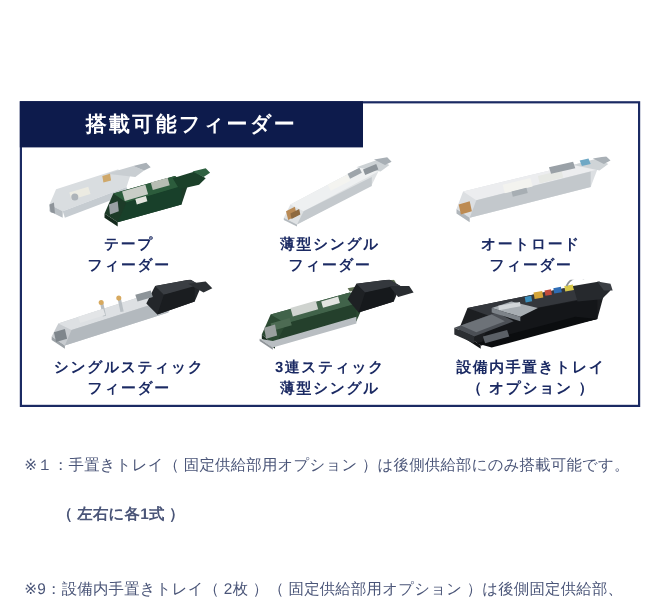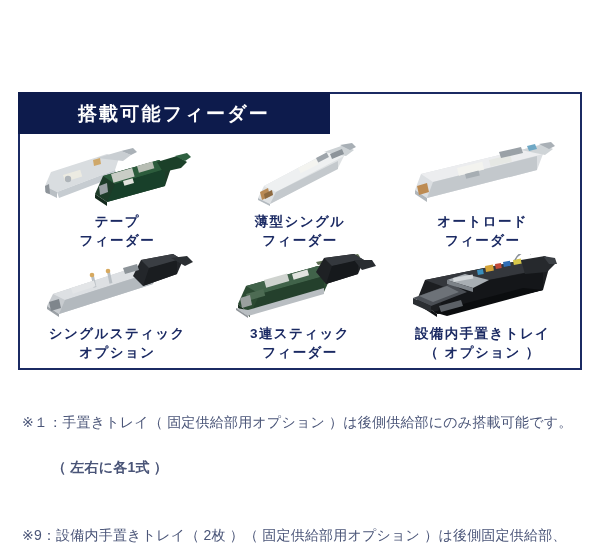--- a/index.html
+++ b/index.html
@@ -213,21 +213,21 @@
             <rect x="70" y="18" width="3" height="12" transform="rotate(-12 70 18)" fill="#b9bfc4"></rect>
             <circle cx="55" cy="21" r="2.3" fill="#d7a95f"></circle>
             <circle cx="71" cy="17" r="2.3" fill="#d7a95f"></circle>
             <rect x="34" y="34" width="24" height="6" transform="rotate(-18 34 34)" fill="#e3e5e7"></rect>
             <polygon points="86,14 100,10 102,16 88,20" fill="#8d9499"></polygon>
             <polygon points="12,48 22,45 24,54 14,57" fill="#7f868c"></polygon>
           </g>
         </svg>
       </div>
       <div class="feeder-label">シングルスティック
-オプション</div>
+フィーダー</div>
     </div>
 
     <div class="feeder-item">
       <div class="feeder-photo">
         <svg width="160" height="66" viewBox="0 0 160 66">
           <g>
 
             <polygon points="96,8 138,0 140,3 98,11" fill="#5d6e52"></polygon>
             <polygon points="94,13 136,4 138,7 96,16" fill="#6c7d5f"></polygon>
             <polygon points="92,18 134,9 136,12 94,21" fill="#58684e"></polygon>
@@ -246,21 +246,21 @@
             <polygon points="134,6 152,6 156,12 142,16" fill="#292d31"></polygon>
 
             <rect x="44" y="26" width="24" height="8" transform="rotate(-16 44 26)" fill="#cfd3cf"></rect>
             <rect x="72" y="20" width="16" height="6" transform="rotate(-16 72 20)" fill="#e2e4e0"></rect>
             <rect x="26" y="40" width="18" height="7" transform="rotate(-16 26 40)" fill="#4d6b53"></rect>
             <polygon points="20,44 30,41 32,51 22,54" fill="#9aa09f"></polygon>
           </g>
         </svg>
       </div>
       <div class="feeder-label">3連スティック
-フィーダー</div>
+薄型シングル</div>
     </div>
 
     <div class="feeder-item">
       <div class="feeder-photo">
         <svg width="160" height="66" viewBox="0 0 160 66">
           <g>
 
             <polygon points="14,46 22,26 120,6 146,14 140,36 34,60" fill="#1c1e21"></polygon>
             <polygon points="22,26 120,6 146,14 44,34" fill="#34373c"></polygon>
             <polygon points="44,34 140,16 140,36 34,60" fill="#141619"></polygon>

